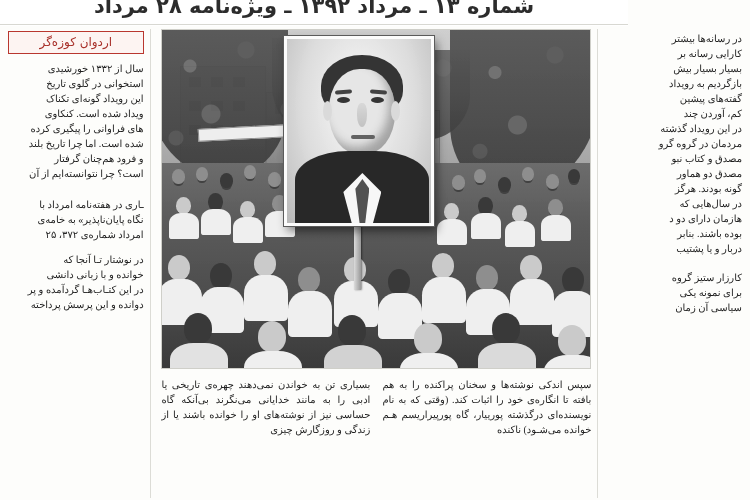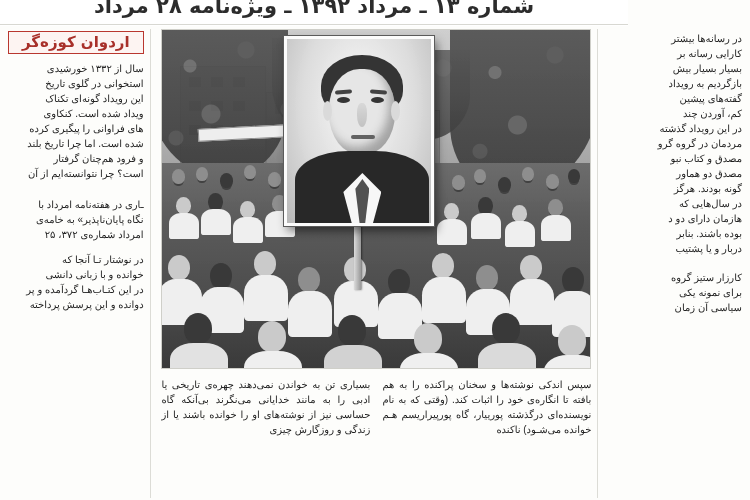--- a/index.html
+++ b/index.html
@@ -80,36 +80,36 @@
 
   
   .kicker-box {
     border: 1px solid #b9372f;
     background: #fdf4f2;
     padding: 3px 6px 4px 6px;
     text-align: center;
     margin-bottom: 7px;
   }
   .kicker-box .kicker-text {
-    font-size: 15px;
-    font-weight: bold;
+    font-size: 12px;
+    font-weight: normal;
     color: #a8302a;
     line-height: 14px;
     white-space: nowrap;
     direction: rtl;
   }
 
   
   .ptext {
     direction: rtl;
     text-align: justify;
     color: #1e1e1e;
     font-size: 10.5px;
     line-height: 15.5px;
-    font-family: Liberation Sans, sans-serif;
+    font-family: Liberation Serif, serif;
   }
   .ptext.small { font-size: 10px; line-height: 15px; }
 
   .clip {
     overflow: hidden;
   }
 
   
   .photo-wrap {
     position: absolute;

